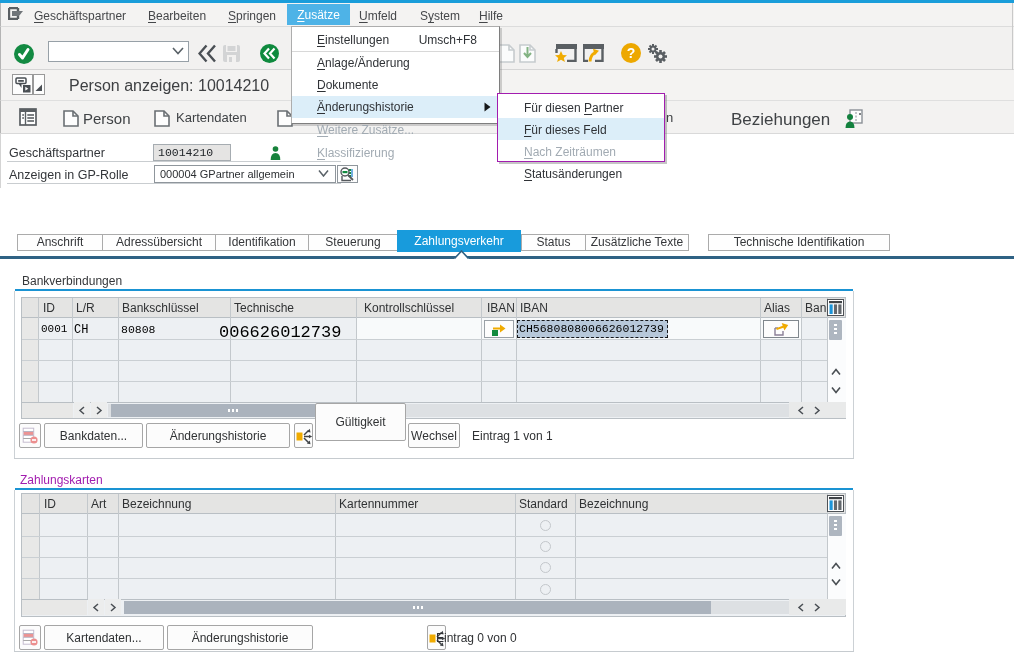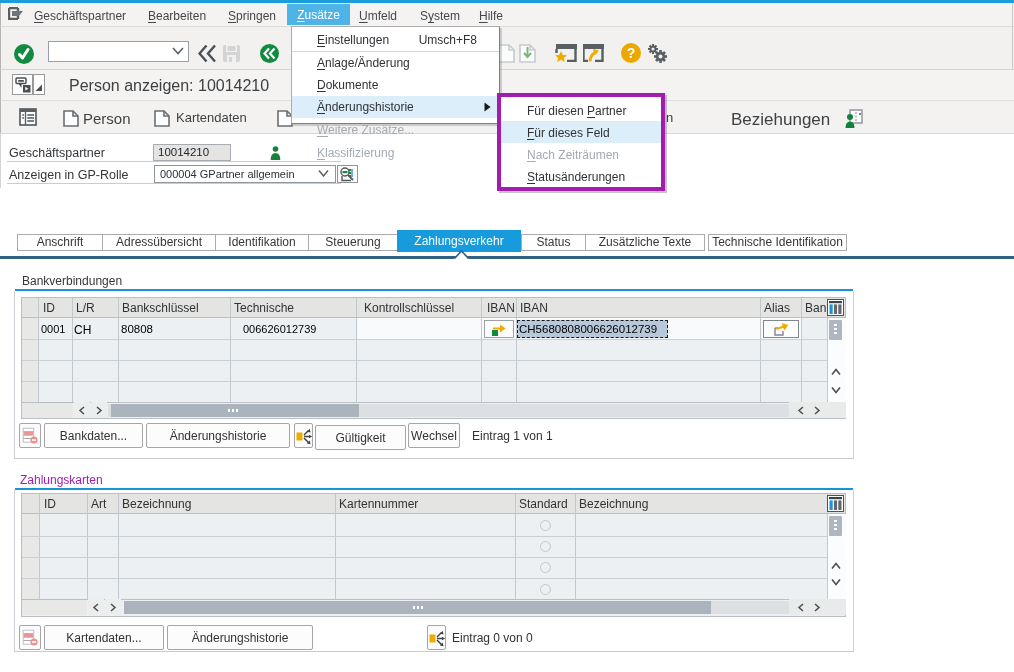--- a/index.html
+++ b/index.html
@@ -1,20 +1,20 @@
 <!DOCTYPE html>
 <html><head><meta charset="utf-8">
 <style>
 html,body{margin:0;padding:0}
 body{width:1014px;height:672px;position:relative;overflow:hidden;background:#fff;
  font-family:"Liberation Sans",sans-serif;font-size:12px;color:#3a3c3f;}
 .ab{position:absolute}
 .txt{position:absolute;white-space:nowrap}
 u{text-decoration:underline;text-underline-offset:2px}
-.mono{font-family:Liberation Sans, sans-serif}
+.mono{font-family:Liberation Mono, monospace}
 .btn{position:absolute;background:#fcfcfc;border:1px solid #a6a6a6;border-radius:2px;
  display:flex;align-items:center;justify-content:center;color:#303234;font-size:12px;box-sizing:border-box}
 .tab{position:absolute;top:234px;height:16.5px;background:#fefefe;border:1px solid #ababab;
  display:flex;align-items:center;justify-content:center;color:#35373a;box-sizing:border-box}
 .mi{position:absolute;white-space:nowrap;color:#45474a}
 .gray{color:#a2abb3}
 .hl{position:absolute;left:0;right:0;background:#dceef9}
 </style></head>
 <body>
 
@@ -184,22 +184,22 @@
  <path d="M2 9 V13.5 H11" fill="none" stroke="#55595d" stroke-width="1.4"></path>
  <line x1="8" y1="8" x2="13" y2="13" stroke="#55595d" stroke-width="1.8"></line>
 </svg>
 
 <div class="tab" style="left:17px;width:86px">Anschrift</div>
 <div class="tab" style="left:102px;width:114px">Adressübersicht</div>
 <div class="tab" style="left:215px;width:94px">Identifikation</div>
 <div class="tab" style="left:308px;width:90px">Steuerung</div>
 <div class="ab" style="left:397px;top:230px;width:124px;height:22px;background:#189bdc;color:#fff;display:flex;align-items:center;justify-content:center">Zahlungsverkehr</div>
 <div class="tab" style="left:521px;width:65px">Status</div>
-<div class="tab" style="left:585px;width:120px">Zusätzliche Texte</div>
-<div class="tab" style="left:708px;width:139px">Technische Identifikation</div>
+<div class="tab" style="left:585px;width:104px">Zusätzliche Texte</div>
+<div class="tab" style="left:708px;width:182px">Technische Identifikation</div>
 <div class="ab" style="left:0;top:256px;width:1014px;height:3px;background:#2f6284"></div>
 <svg class="ab" style="left:454px;top:250px" width="15" height="9" viewBox="0 0 15 9">
  <path d="M0 9 L7.5 0.8 L15 9 Z" fill="#fff"></path>
  <path d="M0.5 8.5 L7.5 1 L14.5 8.5" stroke="#2f6284" stroke-width="1.6" fill="none"></path>
 </svg>
 
 <div class="txt" style="left:22px;top:274px;color:#35373a">Bankverbindungen</div>
 <div class="ab" style="left:15px;top:289px;width:838px;height:2px;background:#1a93d3"></div>
 <div class="ab" style="left:14px;top:291px;width:1px;height:168px;background:#ccd1d5"></div>
 <div class="ab" style="left:853px;top:291px;width:1px;height:168px;background:#ccd1d5"></div>
@@ -245,21 +245,21 @@
 <svg class="ab" style="left:829px;top:301px" width="13" height="13" viewBox="0 0 13 13">
  <rect x="0" y="0" width="13" height="2.2" fill="#3f4347"></rect>
  <rect x="0.5" y="3.4" width="3.2" height="9.6" fill="#1d94d8"></rect>
  <rect x="4.9" y="3.4" width="3.2" height="9.6" fill="#63686d"></rect>
  <rect x="9.3" y="3.4" width="3.2" height="9.6" fill="#63686d"></rect>
 </svg>
 
 <div class="txt mono" style="left:41px;top:323px;font-size:11px;color:#000">0001</div>
 <div class="txt mono" style="left:74px;top:323px;font-size:12px;color:#000">CH</div>
 <div class="txt mono" style="left:121px;top:323px;font-size:11.5px;color:#000">80808</div>
-<div class="txt mono" style="left:243px;top:323px;font-size:11px;color:#000">006626012739</div>
+<div class="txt mono" style="left:219px;top:323px;font-size:17px;color:#000">006626012739</div>
 
 <div class="ab" style="left:484px;top:320px;width:30px;height:18px;background:#fdfdfd;border:1px solid #9aa1a7;box-sizing:border-box"></div>
 <svg class="ab" style="left:492px;top:323px" width="14" height="13" viewBox="0 0 14 13">
  <rect x="0" y="7" width="6" height="6" fill="#118a3f"></rect>
  <path d="M1 4.5 H8 V1.5 L13.5 5.5 L8 9.5 V6.5 H1 Z" fill="#f0ab00"></path>
 </svg>
 
 <div class="ab mono" style="left:517px;top:320px;width:151px;height:18px;background:#b7c8da;border:1px dashed #17191c;box-sizing:border-box;font-size:11.5px;color:#000;line-height:16px;padding-left:1px">CH5680808006626012739</div>
 
 <div class="ab" style="left:763px;top:320px;width:36px;height:18px;background:#fdfdfd;border:1px solid #80878d;box-sizing:border-box"></div>
@@ -322,21 +322,21 @@
   <line x1="8" y1="7" x2="12.5" y2="2.5"></line>
       <line x1="8" y1="8.5" x2="13.5" y2="8.5"></line>
       <line x1="8" y1="10" x2="12.5" y2="14.5"></line>
  </g>
  <g fill="#3f4347">
   <path d="M13.8 0.8 L14.5 4.5 L10.8 3.8 Z"></path>
   <path d="M16.2 8.5 L13 10.2 L13 6.8 Z"></path>
   <path d="M14.5 16.2 L10.8 15.5 L13.8 12.5 Z"></path>
  </g>
 </svg>
-<div class="btn" style="left:315px;top:425px;width:91px;height:25px">Gültigkeit</div>
+<div class="btn" style="left:315px;top:403px;width:91px;height:38px">Gültigkeit</div>
 <div class="btn" style="left:408px;top:423px;width:52px;height:25px">Wechsel</div>
 <div class="txt" style="left:472px;top:429px;color:#303234">Eintrag 1 von 1</div>
 
 <div class="txt" style="left:20px;top:473px;color:#a21caf">Zahlungskarten</div>
 <div class="ab" style="left:15px;top:488px;width:838px;height:2px;background:#1a93d3"></div>
 <div class="ab" style="left:14px;top:490px;width:1px;height:161px;background:#ccd1d5"></div>
 <div class="ab" style="left:853px;top:490px;width:1px;height:161px;background:#ccd1d5"></div>
 <div class="ab" style="left:14px;top:651px;width:840px;height:1px;background:#c6cbcf"></div>
 
 <div class="ab" style="left:21px;top:493px;width:825px;height:124px;background:#edf0f3;border:1px solid #b9bfc4;box-sizing:border-box"></div>
@@ -428,35 +428,35 @@
   <line x1="8" y1="7" x2="12.5" y2="2.5"></line>
       <line x1="8" y1="8.5" x2="13.5" y2="8.5"></line>
       <line x1="8" y1="10" x2="12.5" y2="14.5"></line>
  </g>
  <g fill="#3f4347">
   <path d="M13.8 0.8 L14.5 4.5 L10.8 3.8 Z"></path>
   <path d="M16.2 8.5 L13 10.2 L13 6.8 Z"></path>
   <path d="M14.5 16.2 L10.8 15.5 L13.8 12.5 Z"></path>
  </g>
 </svg>
-<div class="txt" style="left:452px;top:631px;color:#303234">Eintrag 0 von 0</div>
+<div class="txt" style="left:436px;top:631px;color:#303234">Eintrag 0 von 0</div>
 
 <div class="ab" style="left:291px;top:26px;width:209px;height:98px;background:#fff;border:1px solid #adadad;border-right-color:#7e7e7e;border-bottom-color:#7e7e7e;box-sizing:border-box;box-shadow:2px 2px 0 rgba(130,130,130,0.35)">
  <div class="hl" style="top:69px;height:22px;background:#dceef9"></div>
  <div class="txt" style="left:25px;top:6px;color:#2f3236"><u>E</u>instellungen</div>
  <div class="txt" style="right:22px;top:6px;color:#2f3236">Umsch+F8</div>
  <div class="ab" style="left:0;top:24px;width:207px;height:1px;background:#d8d8d8"></div>
  <div class="txt" style="left:25px;top:29px;color:#2f3236"><u>A</u>nlage/Änderung</div>
  <div class="txt" style="left:25px;top:51px;color:#2f3236"><u>D</u>okumente</div>
  <div class="txt" style="left:25px;top:73px;color:#2f3236"><u>Ä</u>nderungshistorie</div>
  <svg class="ab" style="left:192px;top:75px" width="7" height="10" viewBox="0 0 7 10">
       <path d="M0.5 0.5 L6.5 5 L0.5 9.5 Z" fill="#17191b"></path>
     </svg>
  <div class="txt gray" style="left:25px;top:96px"><u>W</u>eitere Zusätze...</div>
  <div class="txt gray" style="left:25px;top:119px"><u>K</u>lassifizierung</div>
 </div>
-<div class="ab" style="left:497px;top:93px;width:168px;height:98px;background:#fff;border:4px solid #a21caf;box-sizing:border-box;box-shadow:2px 2px 0 rgba(110,110,110,0.4)">
+<div class="ab" style="left:497px;top:93px;width:168px;height:69px;background:#fff;border:1px solid #a21caf;box-sizing:border-box;box-shadow:2px 2px 0 rgba(110,110,110,0.4)">
  <div class="hl" style="top:24px;height:22px;background:#dceef9"></div>
  <div class="txt" style="left:26px;top:7px;color:#2f3236">Für diesen <u>P</u>artner</div>
  <div class="txt" style="left:26px;top:29px;color:#2f3236"><u>F</u>ür dieses Feld</div>
  <div class="txt gray" style="left:26px;top:51px"><u>N</u>ach Zeiträumen</div>
  <div class="txt" style="left:26px;top:73px;color:#2f3236"><u>S</u>tatusänderungen</div>
 </div>
 
 </body></html>

